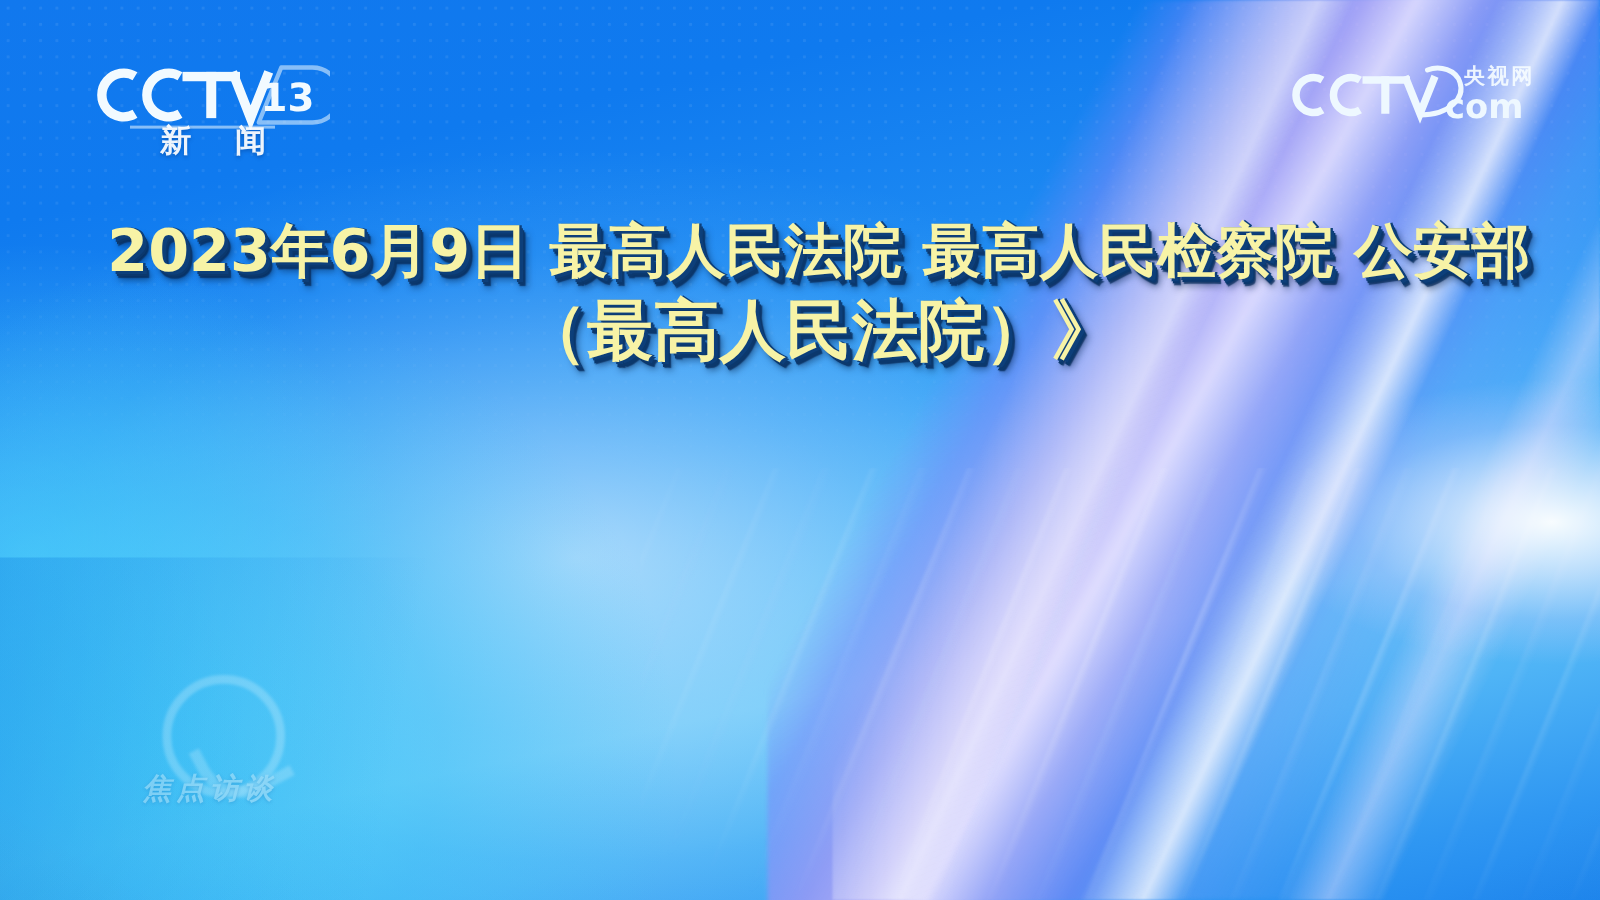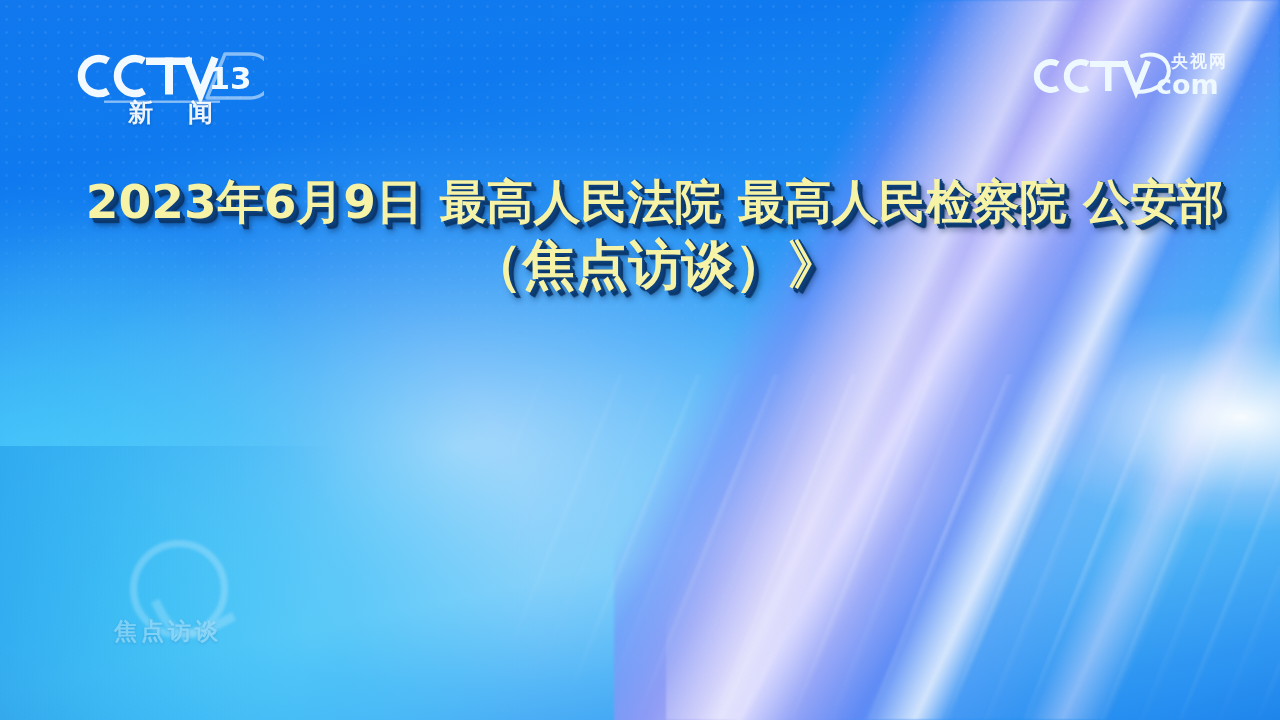--- a/index.html
+++ b/index.html
@@ -321,20 +321,21 @@
     left: 6px;
     top: 80px;
     color: rgba(255,255,255,0.80);
     font-size: 23px;
     font-weight: 700;
     letter-spacing: 4px;
     line-height: 1;
     font-family: "DejaVu Sans", "Liberation Sans", sans-serif;
     filter: blur(0.5px);
     text-shadow: 0 1px 3px rgba(0,70,150,0.5);
+    font-style: italic;
   }
 </style>
 </head>
 <body>
 
 <div id="stage">
 
   <div class="bg-layer" id="bg-base"></div>
   <div class="bg-layer" id="bg-glow-center"></div>
   <div class="bg-layer" id="bg-dots"></div>
@@ -392,21 +393,21 @@
 
       <path d="M104 44 C128 44 140 30 136 18 C133 8 120 4 110 8" fill="none" stroke="#eef8ff" stroke-width="4" stroke-linecap="round"></path>
 
       <text x="124" y="46" font-family="DejaVu Sans, Liberation Sans, sans-serif" font-size="27" font-weight="700" fill="#eef8ff">com</text>
     </svg>
     <div class="cn-mark">央视网</div>
   </div>
 
   <div id="title-block">
     <div class="title-line" id="title-line-1">2023年6月9日  最高人民法院 最高人民检察院 公安部</div>
-    <div class="title-line" id="title-line-3">（焦点访谈）》</div>
+    <div class="title-line" id="title-line-3">（最高人民法院）》</div>
   </div>
 
   <div id="program-watermark">
     <div id="wm-ring"></div>
     <div id="wm-swoop"></div>
     <div id="wm-text">焦点访谈</div>
   </div>
 
 </div>
 

